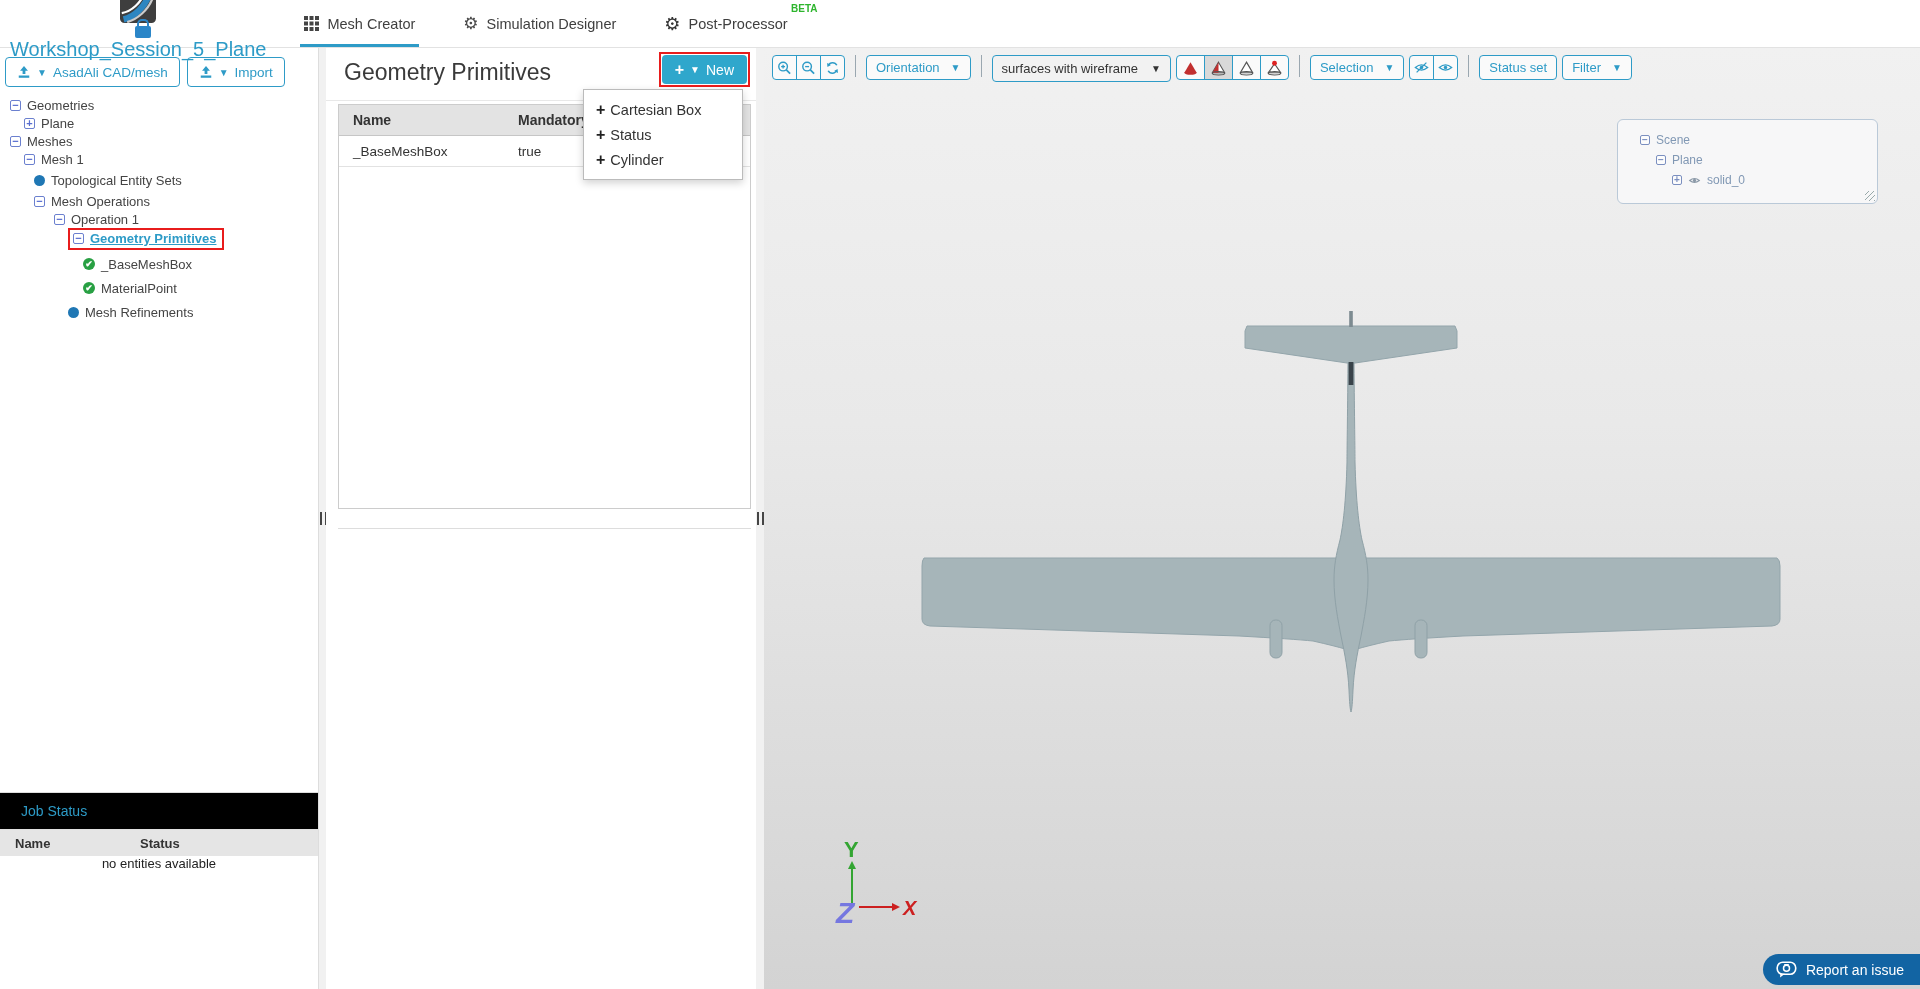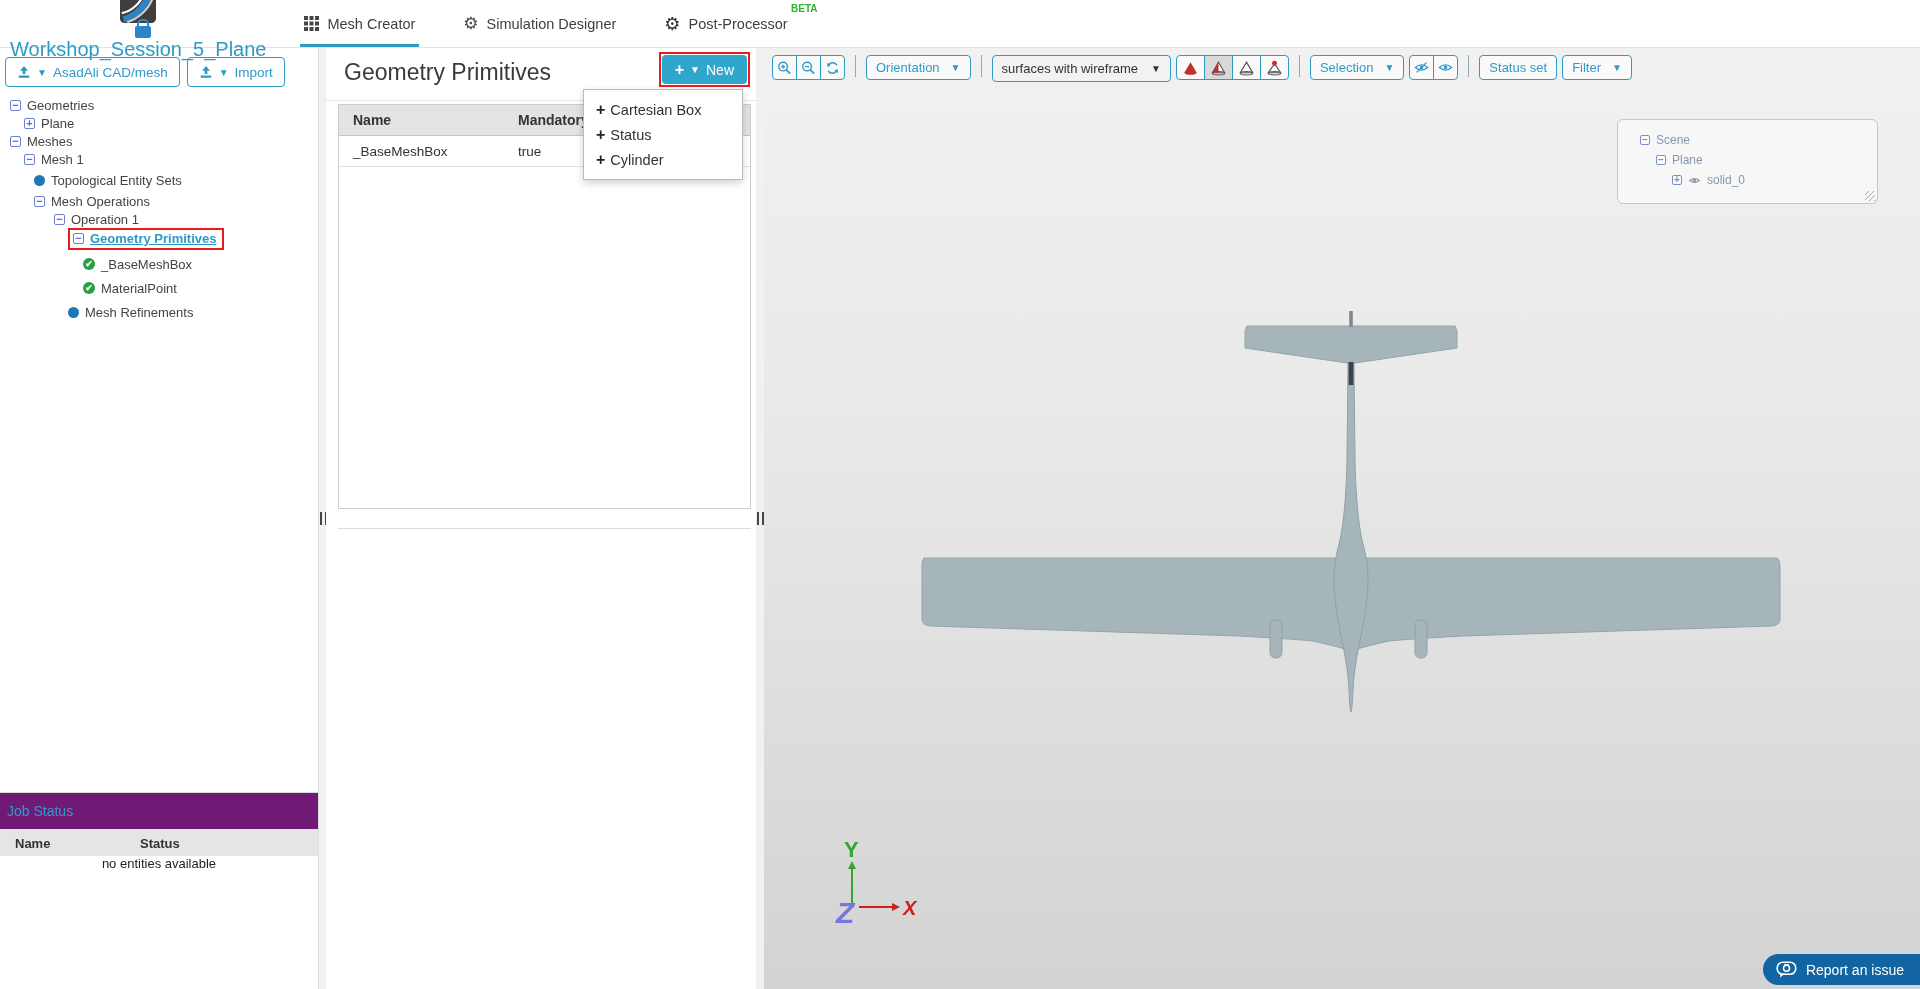--- a/index.html
+++ b/index.html
@@ -56,22 +56,22 @@
     font-weight:bold;box-sizing:border-box;}
   .tcircle{width:11px;height:11px;border-radius:50%;background:#1f77b4;flex:0 0 auto;}
   .tcheck{width:12px;height:12px;border-radius:50%;background:#28a043;color:#fff;font-size:9px;
     line-height:12px;text-align:center;flex:0 0 auto;font-weight:bold;}
   .hl-wrap{display:inline-flex;align-items:center;gap:6px;border:2px solid #e81c1c;
     padding:1px 6px 2px 3px;}
   .hl-wrap .hl-label{color:#2d9bc7;font-weight:bold;text-decoration:underline;}
 
   .job-status{position:absolute;left:0;right:0;bottom:0;height:196px;background:#fff;
     border-top:1px solid #ddd;}
-  .js-title{height:36px;background:#701a75;border-bottom:1px solid #e0e0e0;color:#2d9bc7;
-    font-size:14px;display:flex;align-items:center;padding-left:7px;}
+  .js-title{height:36px;background:#000000;border-bottom:1px solid #e0e0e0;color:#2d9bc7;
+    font-size:14px;display:flex;align-items:center;padding-left:21px;}
   .js-head{height:26px;background:#e5e5e5;display:flex;align-items:center;
     font-weight:bold;font-size:13px;color:#333;}
   .js-c1{padding-left:15px;width:125px;}
   .js-empty{text-align:center;font-size:13px;color:#222;}
 
   
   .panel-title{font-size:23px;color:#3a3a3a;font-weight:normal;margin:0;
     position:absolute;top:12px;left:18px;}
   .new-wrap{position:absolute;top:5px;right:6px;border:2px solid #e81c1c;padding:1px;z-index:30;}
   .new-btn{background:#2fa7cc;color:#fff;font-size:14px;height:29px;padding:0 13px;

